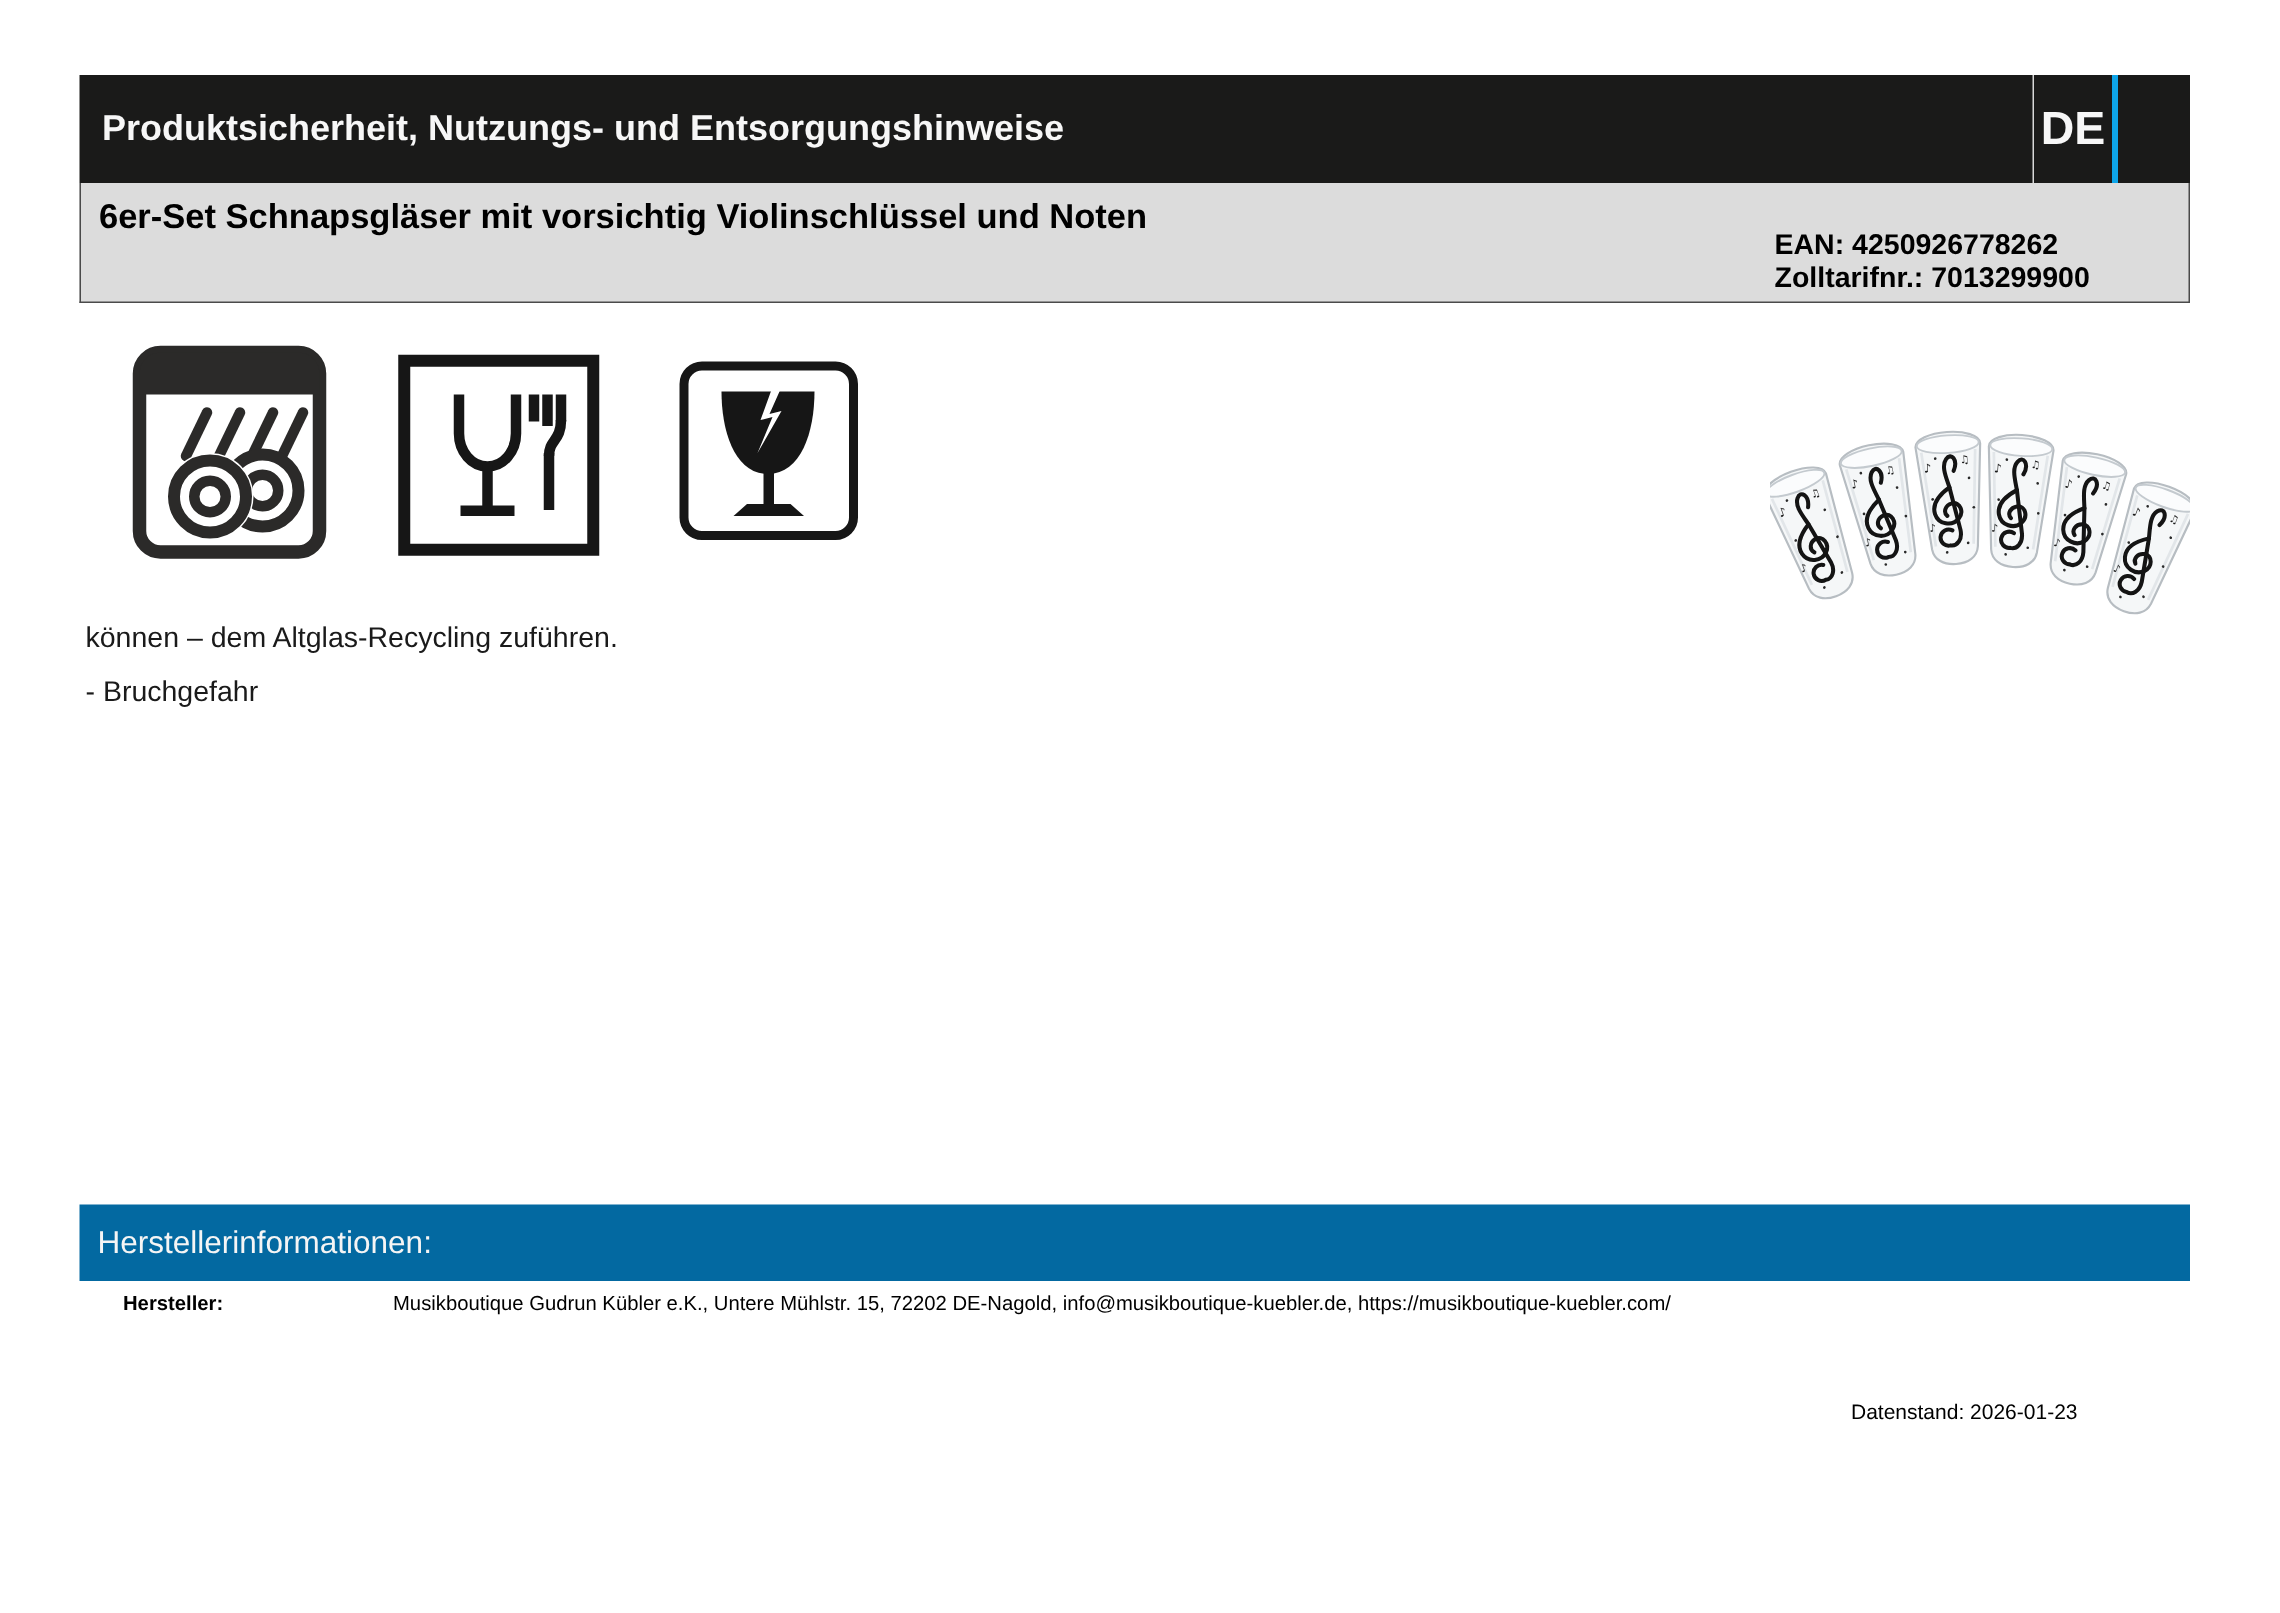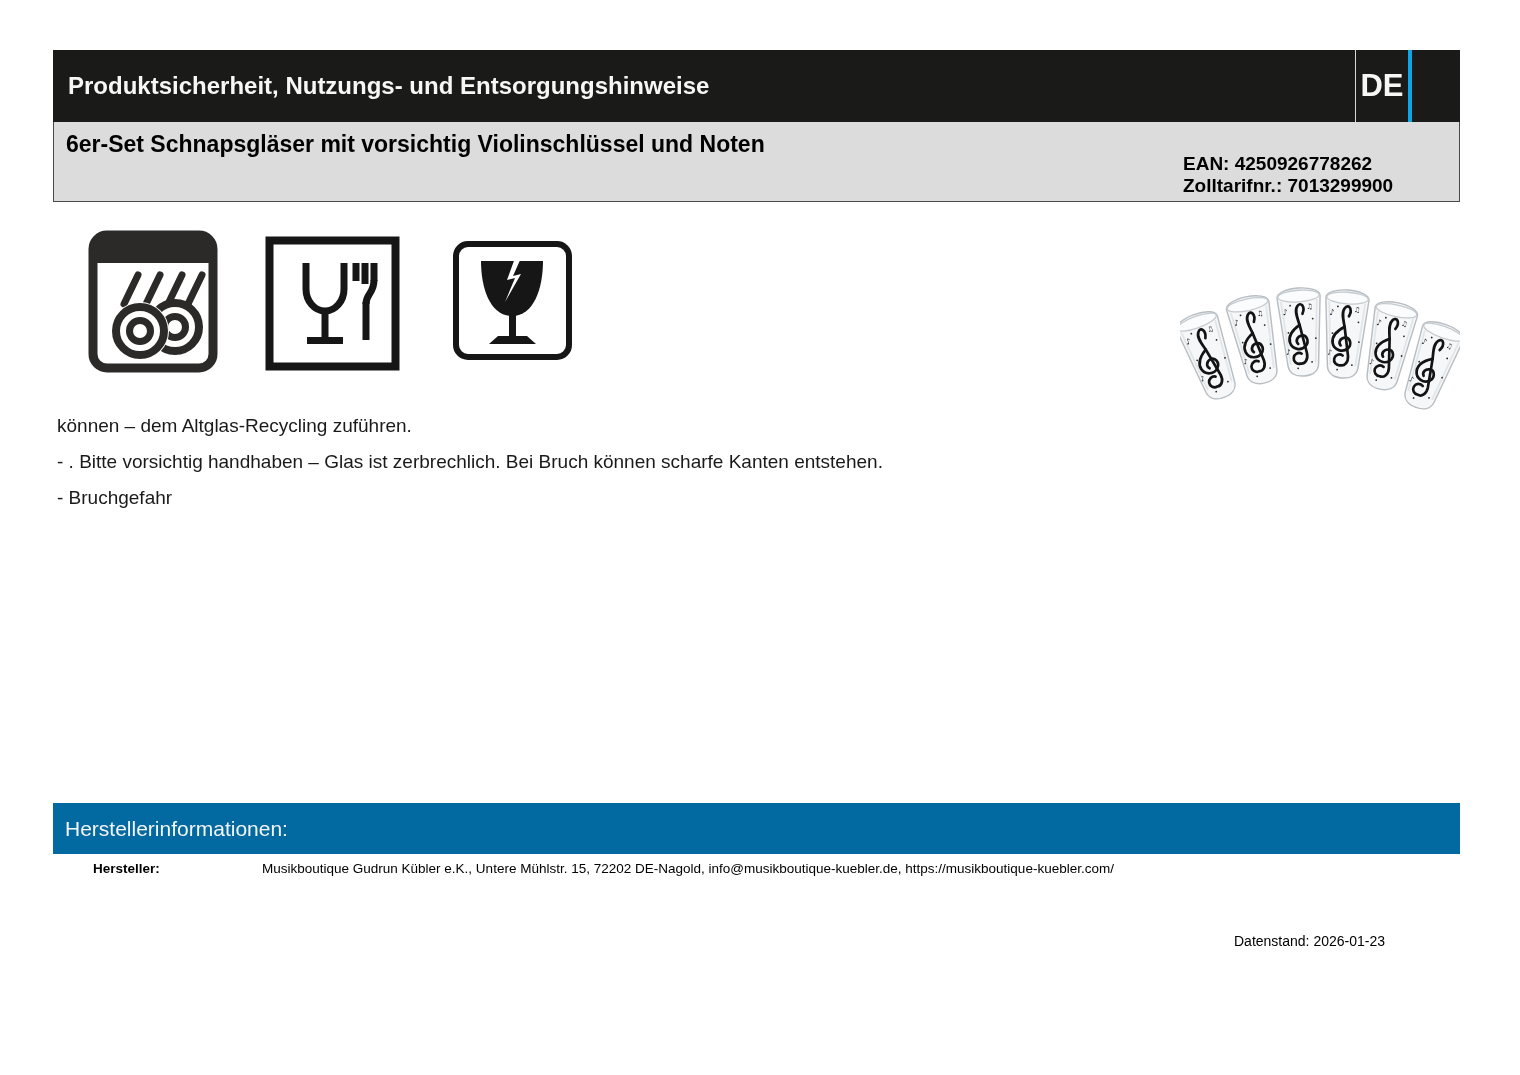--- a/index.html
+++ b/index.html
@@ -58,21 +58,21 @@
   .mfr-bar{
     position:absolute;left:53px;top:803px;width:1407px;height:51px;
     background:#0369a1;
   }
   .mfr-bar-title{
     position:absolute;left:12px;top:0;height:51px;line-height:51px;
     color:#f5f5f5;font-size:21px;white-space:nowrap;
   }
   .mfr-label{
     position:absolute;left:82px;top:861px;
-    font-size:13.5px;font-weight:bold;white-space:nowrap;margin-left:11px;
+    font-size:13.5px;font-weight:bold;white-space:nowrap;
   }
   .mfr-value{
     position:absolute;left:262px;top:861px;width:1000px;
     font-size:13.5px;white-space:nowrap;
   }
   .datenstand{
     position:absolute;left:1234px;top:933px;
     font-size:14px;white-space:nowrap;
   }
 </style>
@@ -161,21 +161,20 @@
     <use href="#shotglass" x="2" y="26" width="54" height="94" transform="rotate(-20 29 73)"></use>
     <use href="#shotglass" x="48" y="10" width="54" height="94" transform="rotate(-12 75 57)"></use>
     <use href="#shotglass" x="94" y="2" width="54" height="94" transform="rotate(-4 121 49)"></use>
     <use href="#shotglass" x="138" y="4" width="54" height="94" transform="rotate(4 165 51)"></use>
     <use href="#shotglass" x="182" y="16" width="54" height="94" transform="rotate(12 209 63)"></use>
     <use href="#shotglass" x="224" y="36" width="54" height="94" transform="rotate(20 251 83)"></use>
   </svg>
 
   <div class="notes">
     <div>können – dem Altglas-Recycling zuführen.</div>
-    <div>- . Bitte vorsichtig handhaben – Glas ist zerbrechlich. Bei Bruch können scharfe Kanten entstehen.</div>
     <div>- Bruchgefahr</div>
   </div>
 
   <div class="mfr-bar">
     <div class="mfr-bar-title">Herstellerinformationen:</div>
   </div>
   <div class="mfr-label">Hersteller:</div>
   <div class="mfr-value">Musikboutique Gudrun Kübler e.K., Untere Mühlstr. 15, 72202 DE-Nagold, info@musikboutique-kuebler.de, https://musikboutique-kuebler.com/</div>
 
   <div class="datenstand">Datenstand: 2026-01-23</div>

